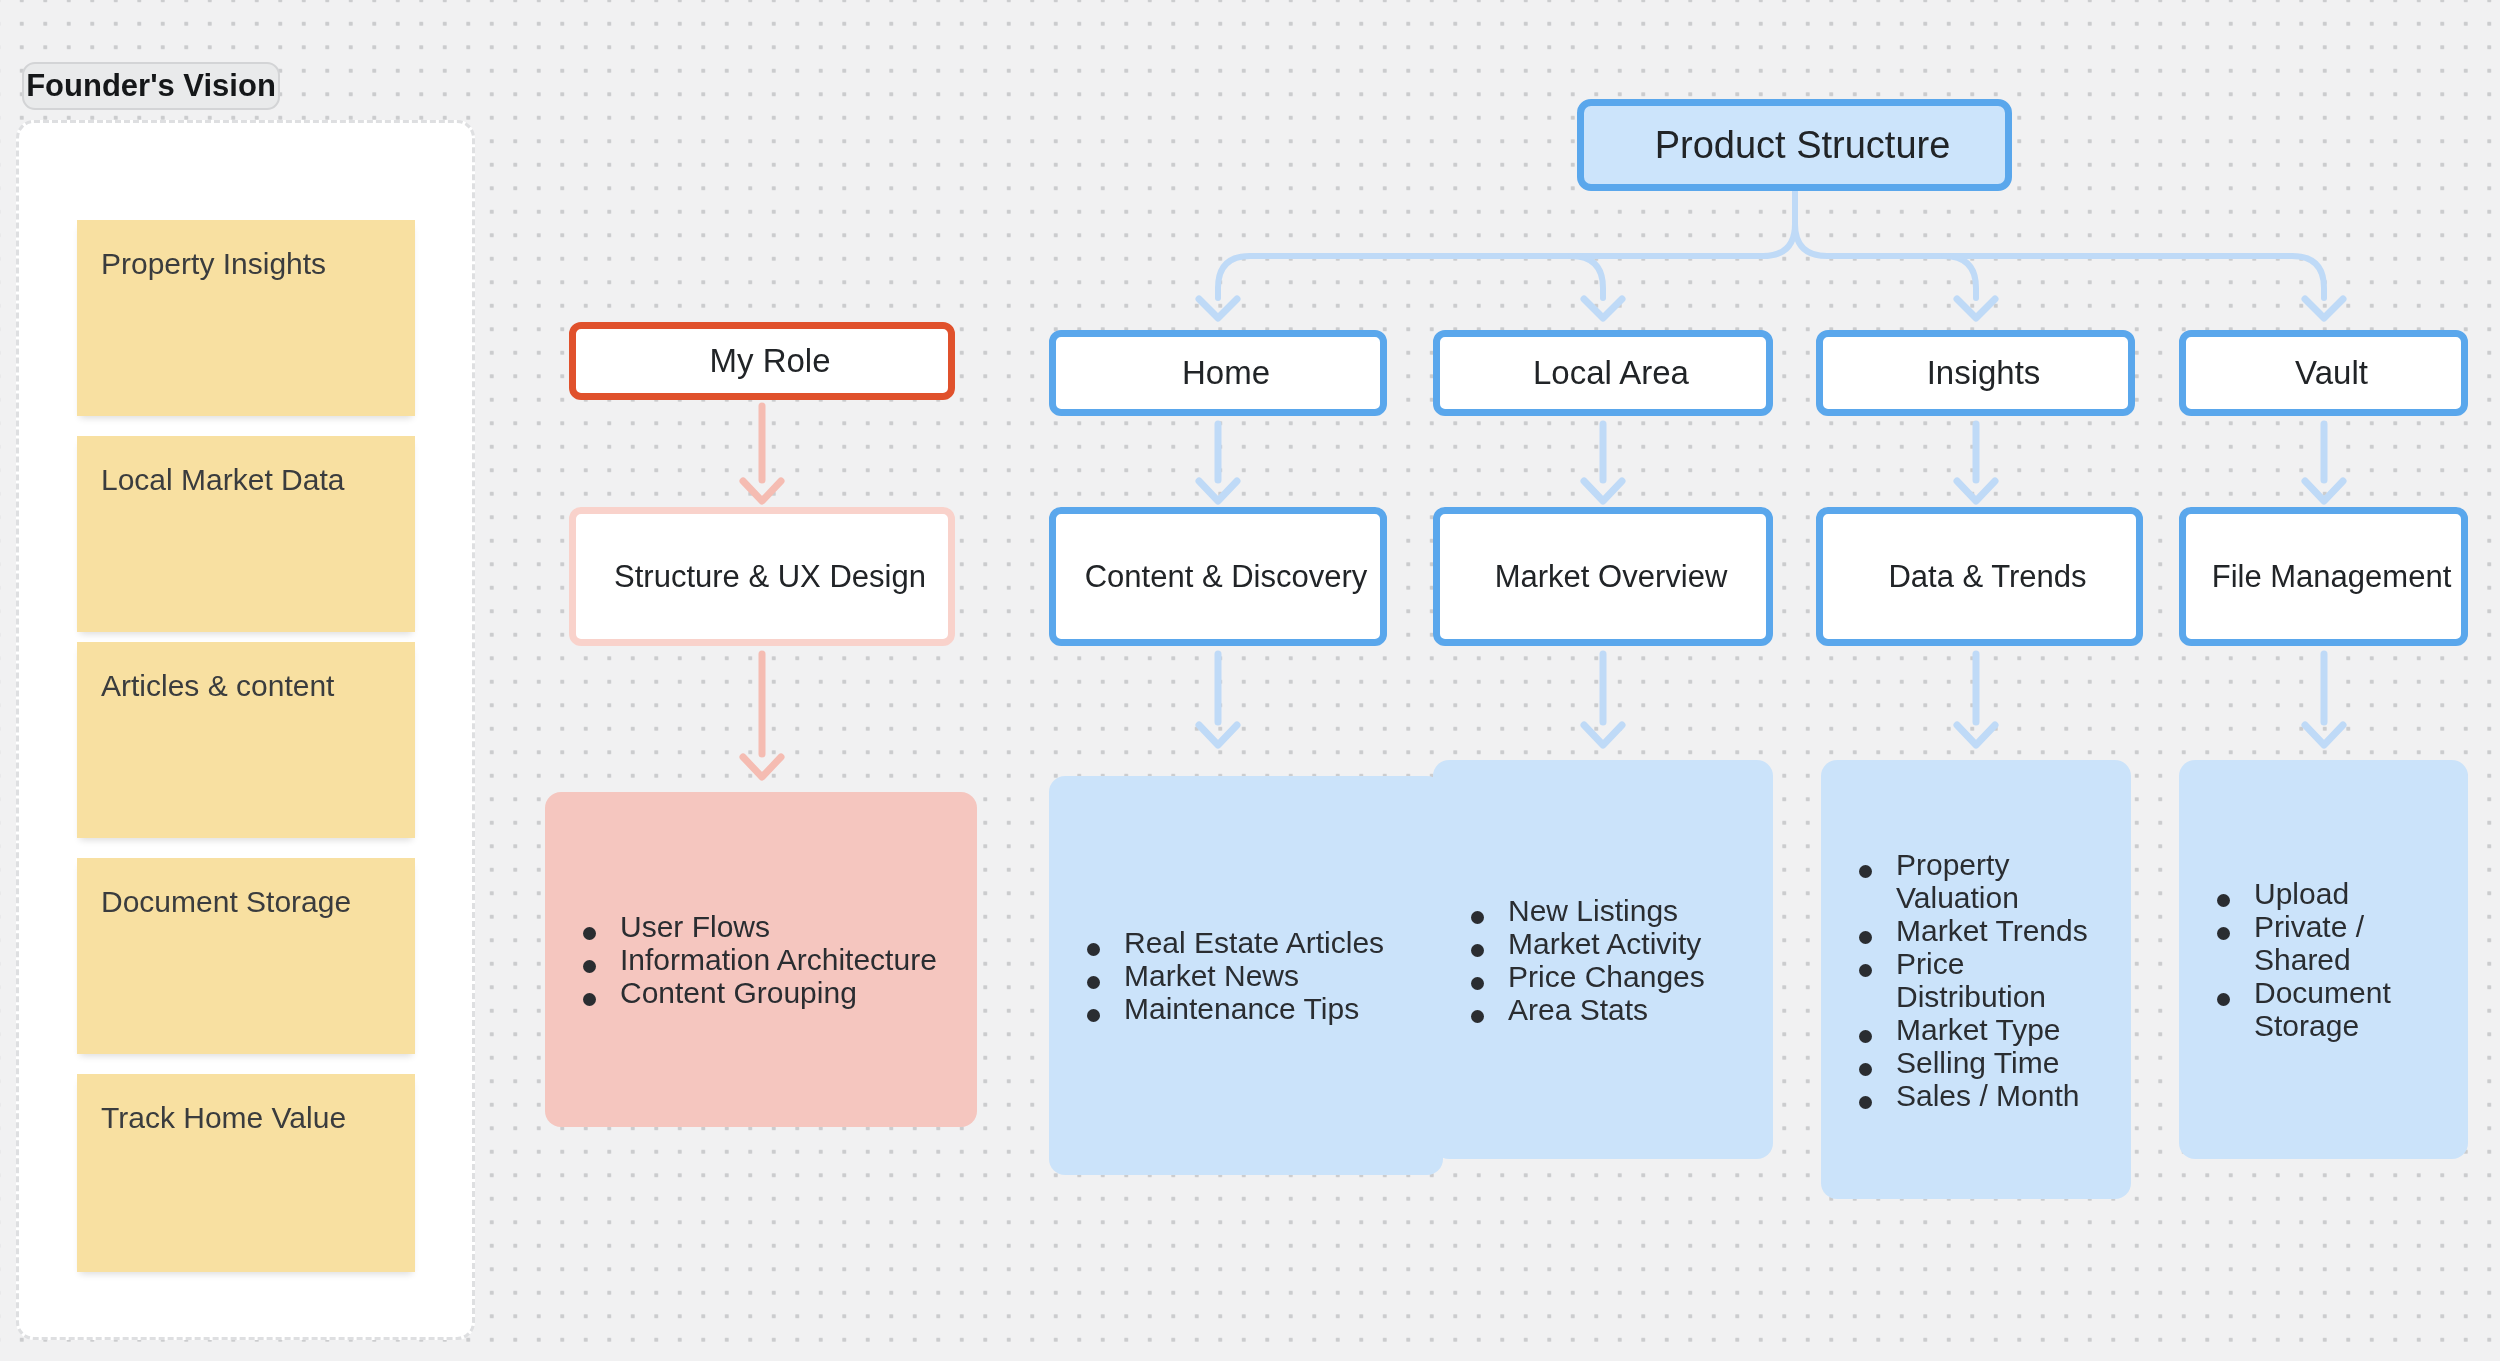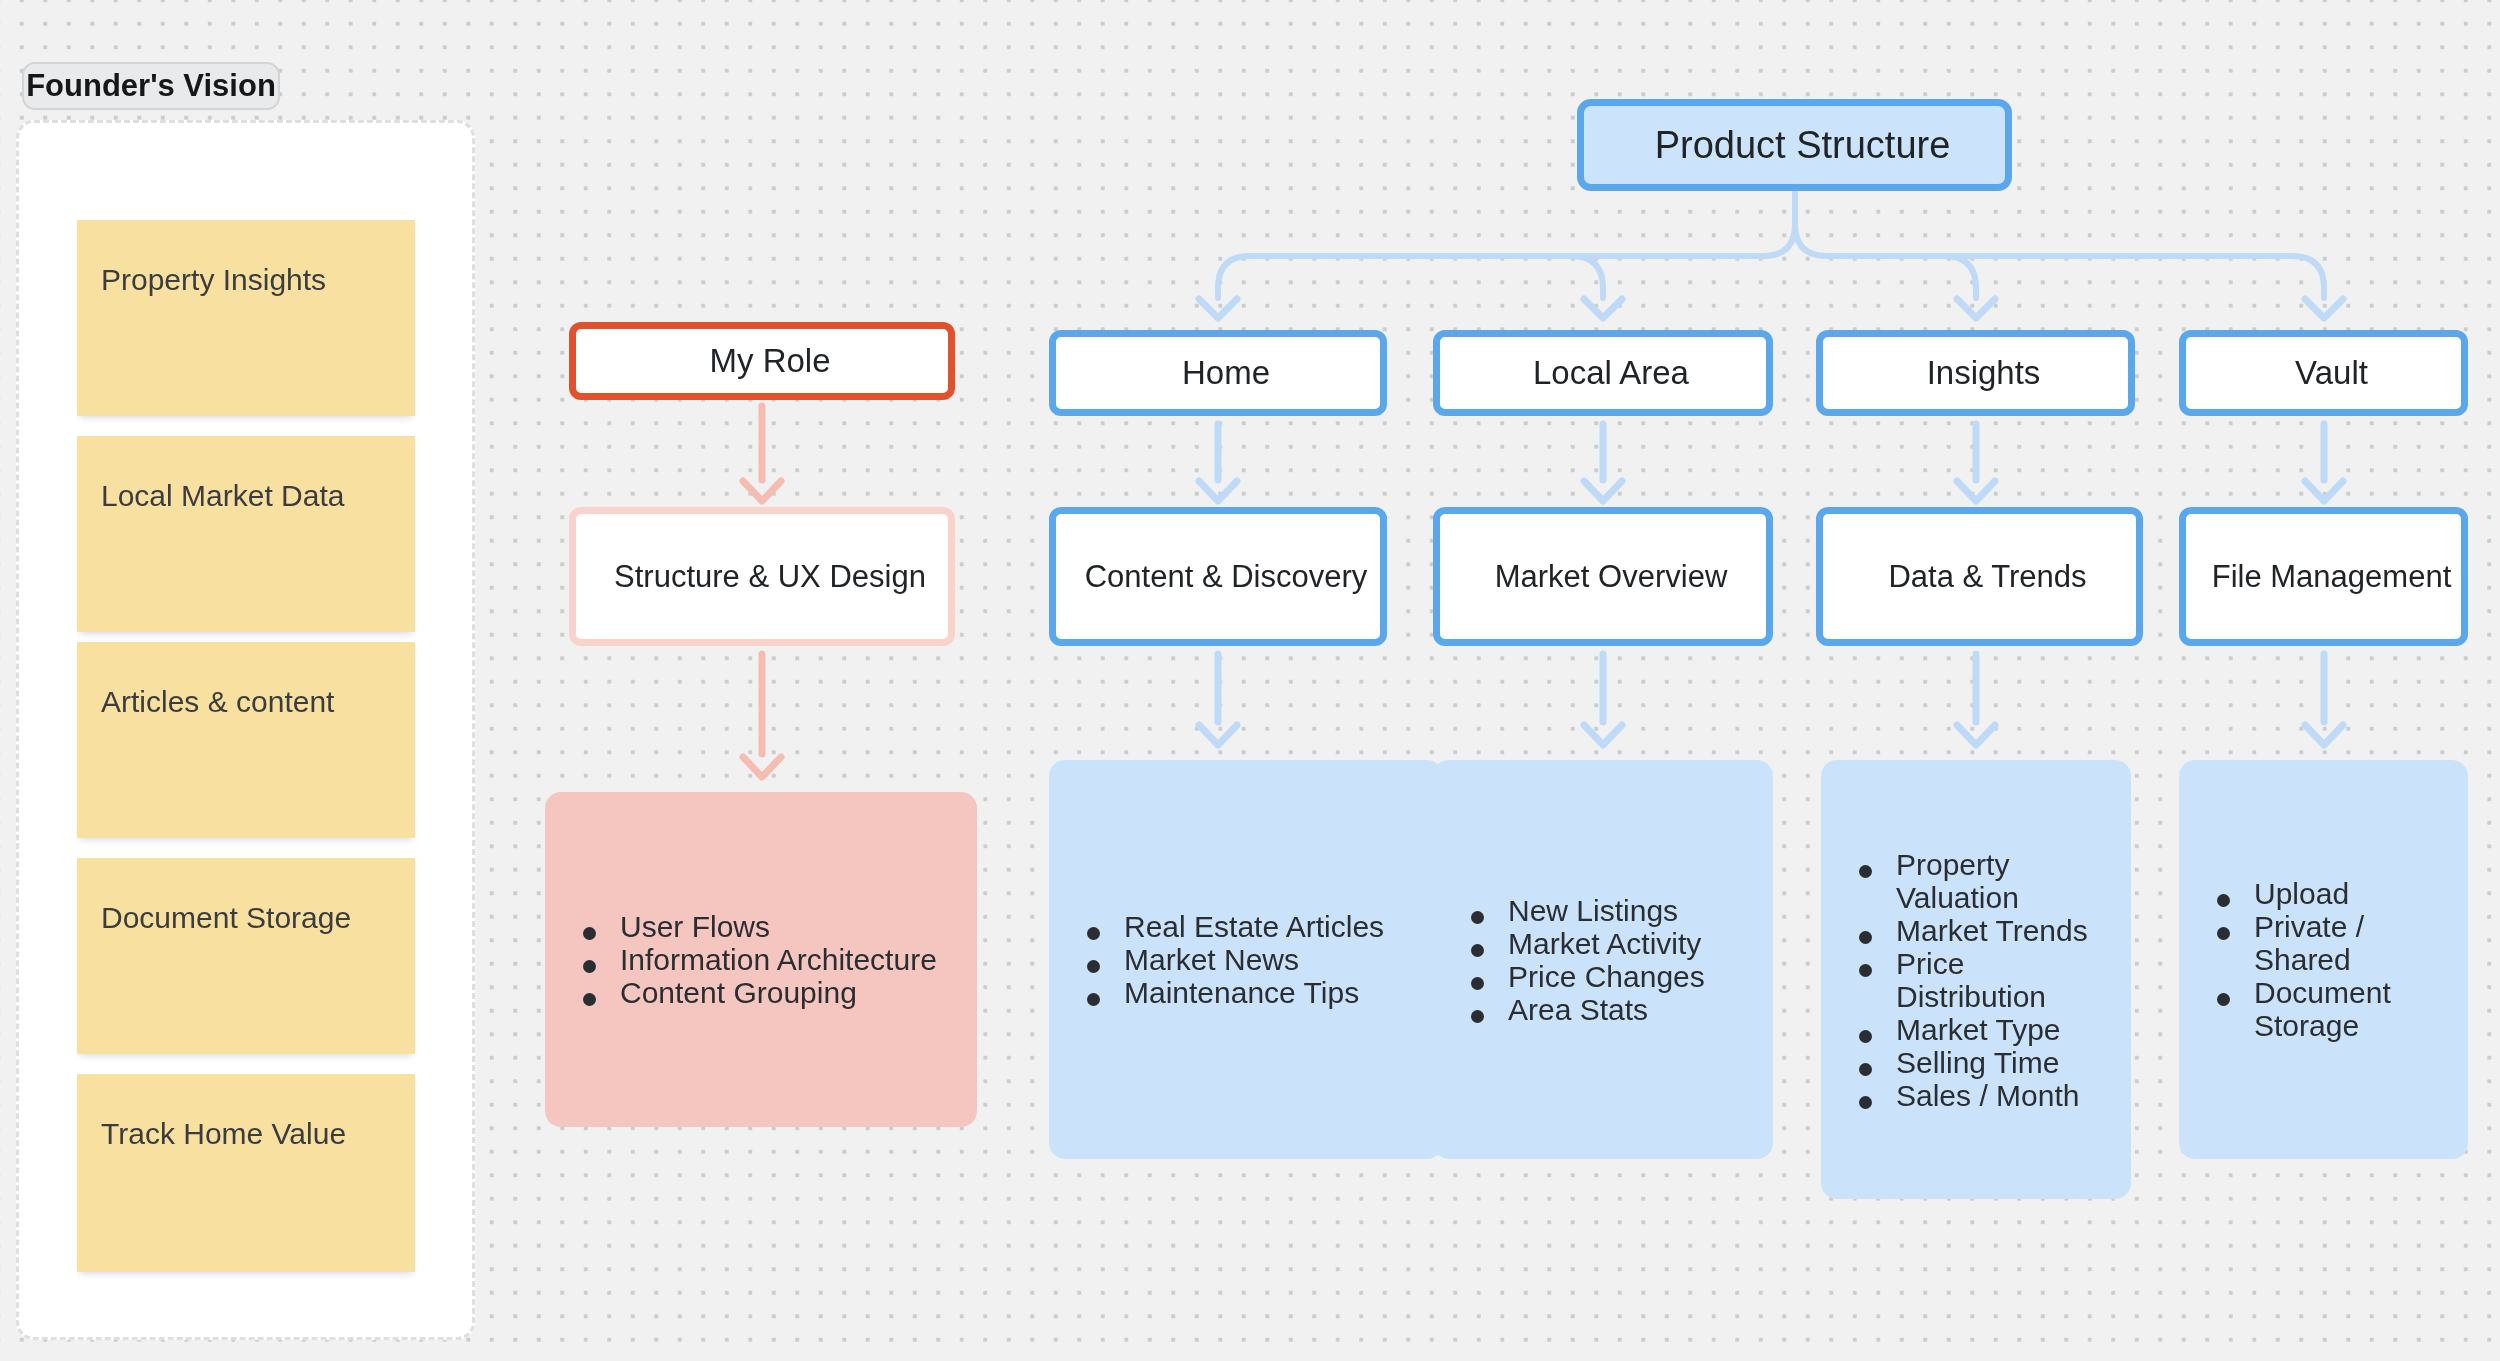--- a/index.html
+++ b/index.html
@@ -29,21 +29,21 @@
     background:var(--label-bg);border:2px solid var(--label-border);
     border-radius:13px;font-size:31px;font-weight:700;color:#151719;
   }
   
   .section-frame{
     background:#FFFFFF;border:3px dashed var(--panel-border);border-radius:18px;
   }
   
   .sticky{
     background:var(--note-yellow);
-    padding:40px 24px;font-size:30px;line-height:1.3;color:#3A3C3E;
+    padding:24px 24px;font-size:30px;line-height:1.3;color:#3A3C3E;
     box-shadow:0 5px 7px -3px rgba(0,0,0,0.14);
   }
   
   .node{
     display:flex;align-items:center;justify-content:center;text-align:center;
     background:#FFFFFF;border-radius:12px;font-size:33px;color:#212427;padding-left:16px;
   }
   .node.blue{border:7px solid var(--blue-border)}
   .node.red{border:7px solid var(--red-border)}
   .node.pinkline{border:7px solid var(--pink-border)}
@@ -156,21 +156,21 @@
       <li>Content Grouping</li>
     </ul>
   </div>
 
   <div class="abs node blue" style="left:1049px;top:330px;width:338px;height:86px">
     <span>Home</span>
   </div>
   <div class="abs node blue subnode" style="left:1049px;top:507px;width:338px;height:139px">
     <span>Content &amp; Discovery</span>
   </div>
-  <div class="abs bullets bluecard" style="left:1049px;top:760px;width:394px;height:399px">
+  <div class="abs bullets bluecard" style="left:1049px;top:776px;width:394px;height:399px">
     <ul>
       <li>Real Estate Articles</li>
       <li>Market News</li>
       <li>Maintenance Tips</li>
     </ul>
   </div>
 
   <div class="abs node blue" style="left:1433px;top:330px;width:340px;height:86px">
     <span>Local Area</span>
   </div>

